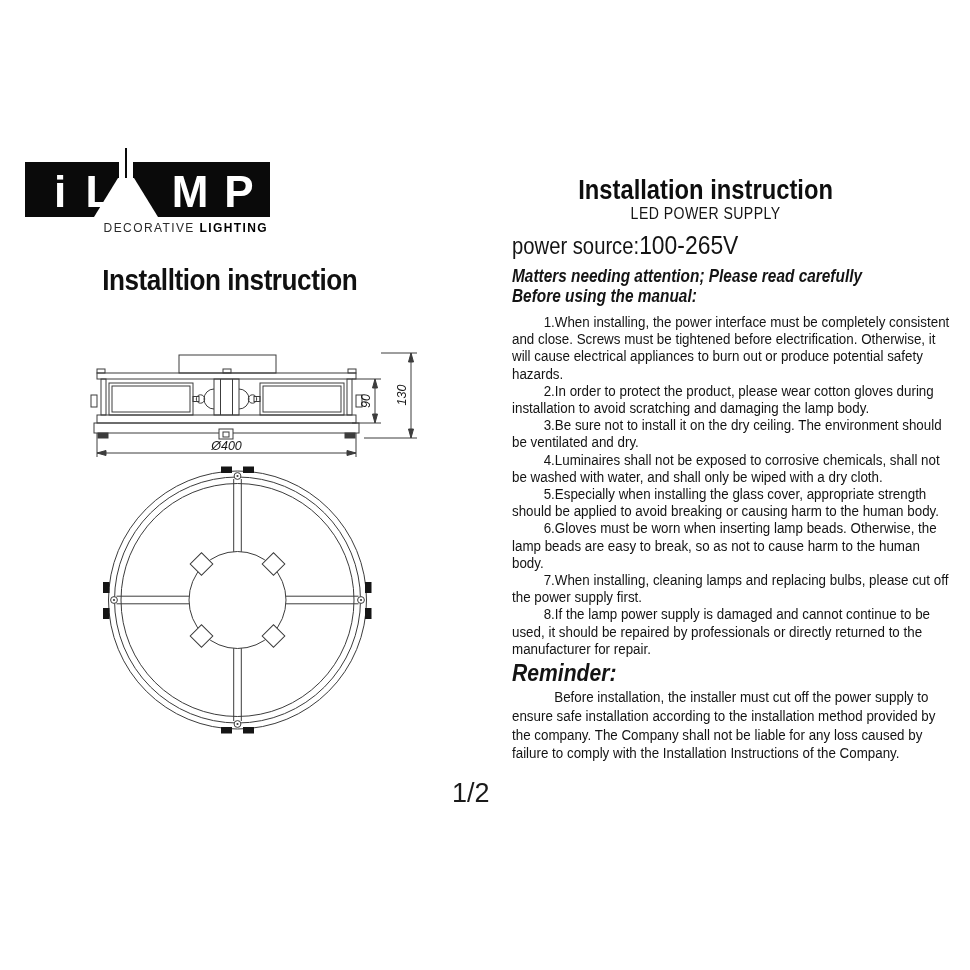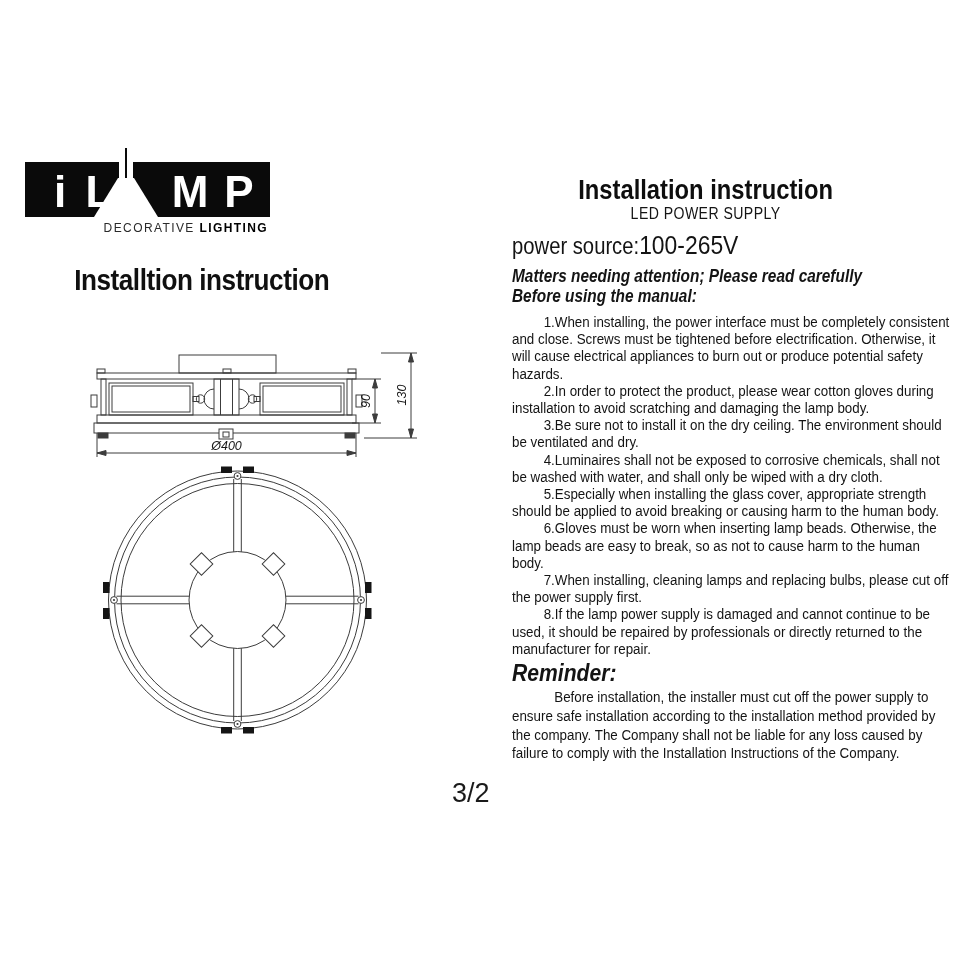--- a/index.html
+++ b/index.html
@@ -10,21 +10,21 @@
   }
   
   .logo{position:absolute;left:23px;top:145px;width:250px;height:95px;}
   .logo .tagline{
     position:absolute;left:0;top:76px;width:245px;text-align:right;
     font-size:12px;letter-spacing:1.4px;color:#2a2a2a;
   }
   .logo .tagline b{color:#000;}
   
   .left-heading{
-    position:absolute;left:60px;top:264px;width:340px;text-align:left;
+    position:absolute;left:60px;top:264px;width:340px;text-align:center;
     font-size:29px;font-weight:bold;color:#101010;white-space:nowrap;
   }
   .left-heading .squeeze{display:inline-block;transform:scaleX(0.90);transform-origin:center;letter-spacing:-0.5px;}
   .side-view{position:absolute;left:84px;top:340px;}
   .top-view{position:absolute;left:95px;top:458px;}
   .dim-label{font-style:italic;font-size:12.5px;fill:#171717;font-family:"Liberation Sans",sans-serif;}
   .page-number{position:absolute;left:452px;top:778px;font-size:27px;color:#1a1a1a;}
   
   .right-col{
     position:absolute;left:512px;top:176px;width:500px;
@@ -189,21 +189,21 @@
         <rect x="126" y="269" width="11" height="6.5"></rect>
         <rect x="148" y="269" width="11" height="6.5"></rect>
         <rect x="8" y="124" width="6.5" height="11"></rect>
         <rect x="8" y="150" width="6.5" height="11"></rect>
         <rect x="270" y="124" width="6.5" height="11"></rect>
         <rect x="270" y="150" width="6.5" height="11"></rect>
       </g>
     </svg>
   </div>
 
-  <div class="page-number">3/2</div>
+  <div class="page-number">1/2</div>
 
   <div class="right-col">
     <h1 class="doc-title">Installation instruction</h1>
     <div class="doc-subtitle">LED POWER SUPPLY</div>
     <div class="power-line">
       <span class="power-label">power source:</span><span class="power-value">100-265V</span>
     </div>
     <div class="attention">
       <div>Matters needing attention; Please read carefully</div>
       <div>Before using the manual:</div>

